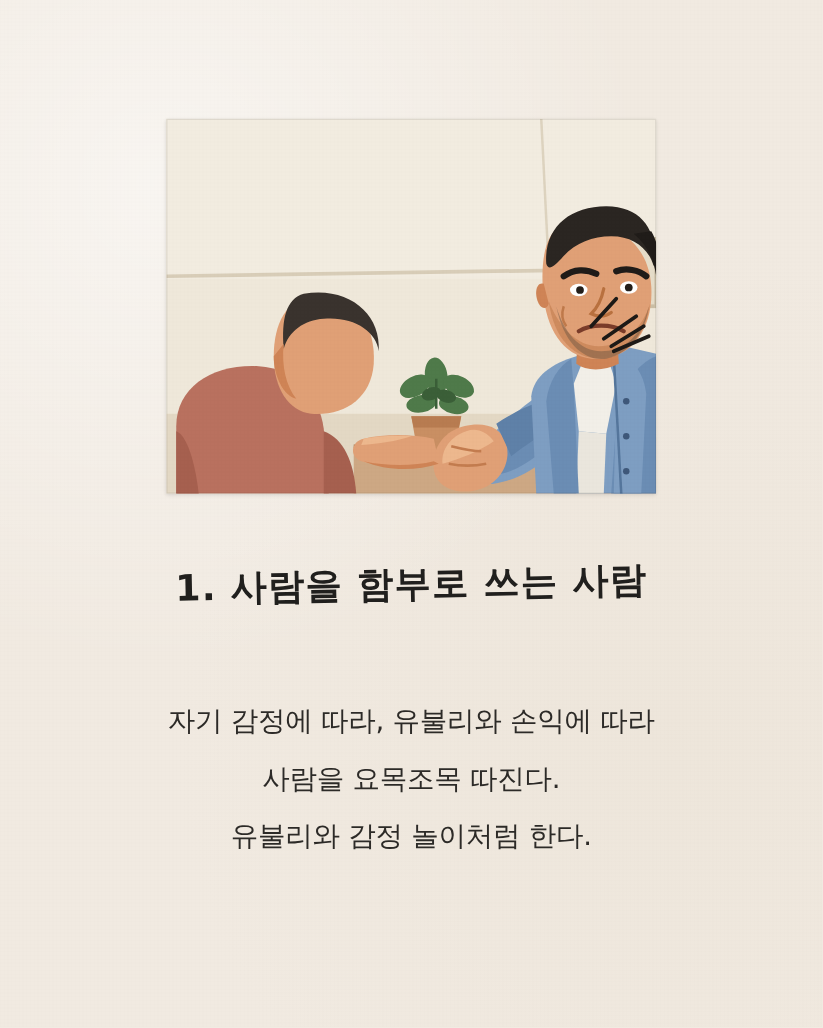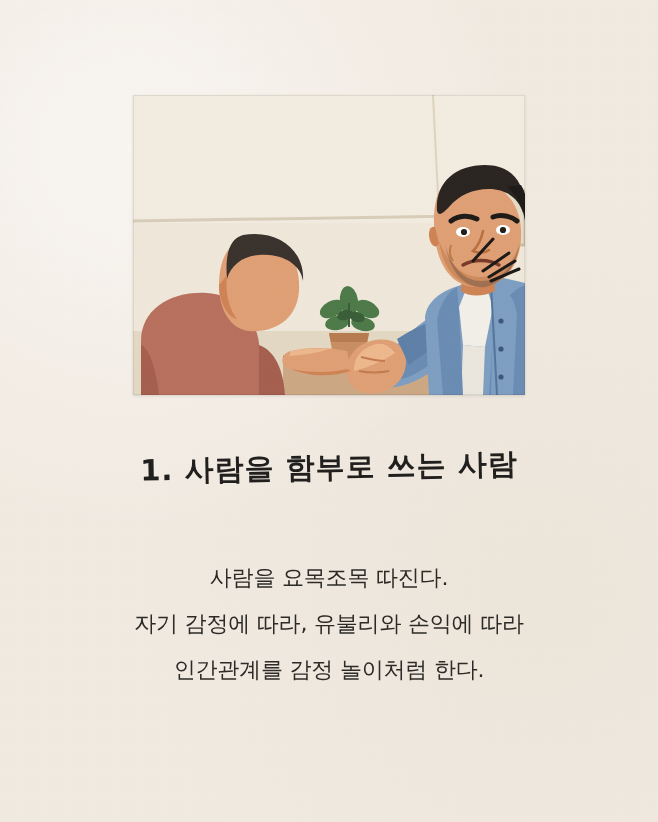--- a/index.html
+++ b/index.html
@@ -204,19 +204,19 @@
         </g>
 
         <rect x="0" y="0" width="392" height="300" fill="none" stroke="rgba(0,0,0,0.08)" stroke-width="2"></rect>
       </g>
     </svg>
   </div>
 
   <div class="headline">1. 사람을 함부로 쓰는 사람</div>
 
   <div class="body-text">
+    <span class="line">자기 감정에 따라, 유불리와 손익에 따라</span>
     <span class="line">사람을 요목조목 따진다.</span>
-    <span class="line">자기 감정에 따라, 유불리와 손익에 따라</span>
-    <span class="line">인간관계를 감정 놀이처럼 한다.</span>
+    <span class="line">유불리와 감정 놀이처럼 한다.</span>
   </div>
 
   <div class="grain"></div>
 </div>
 
 </body></html>

